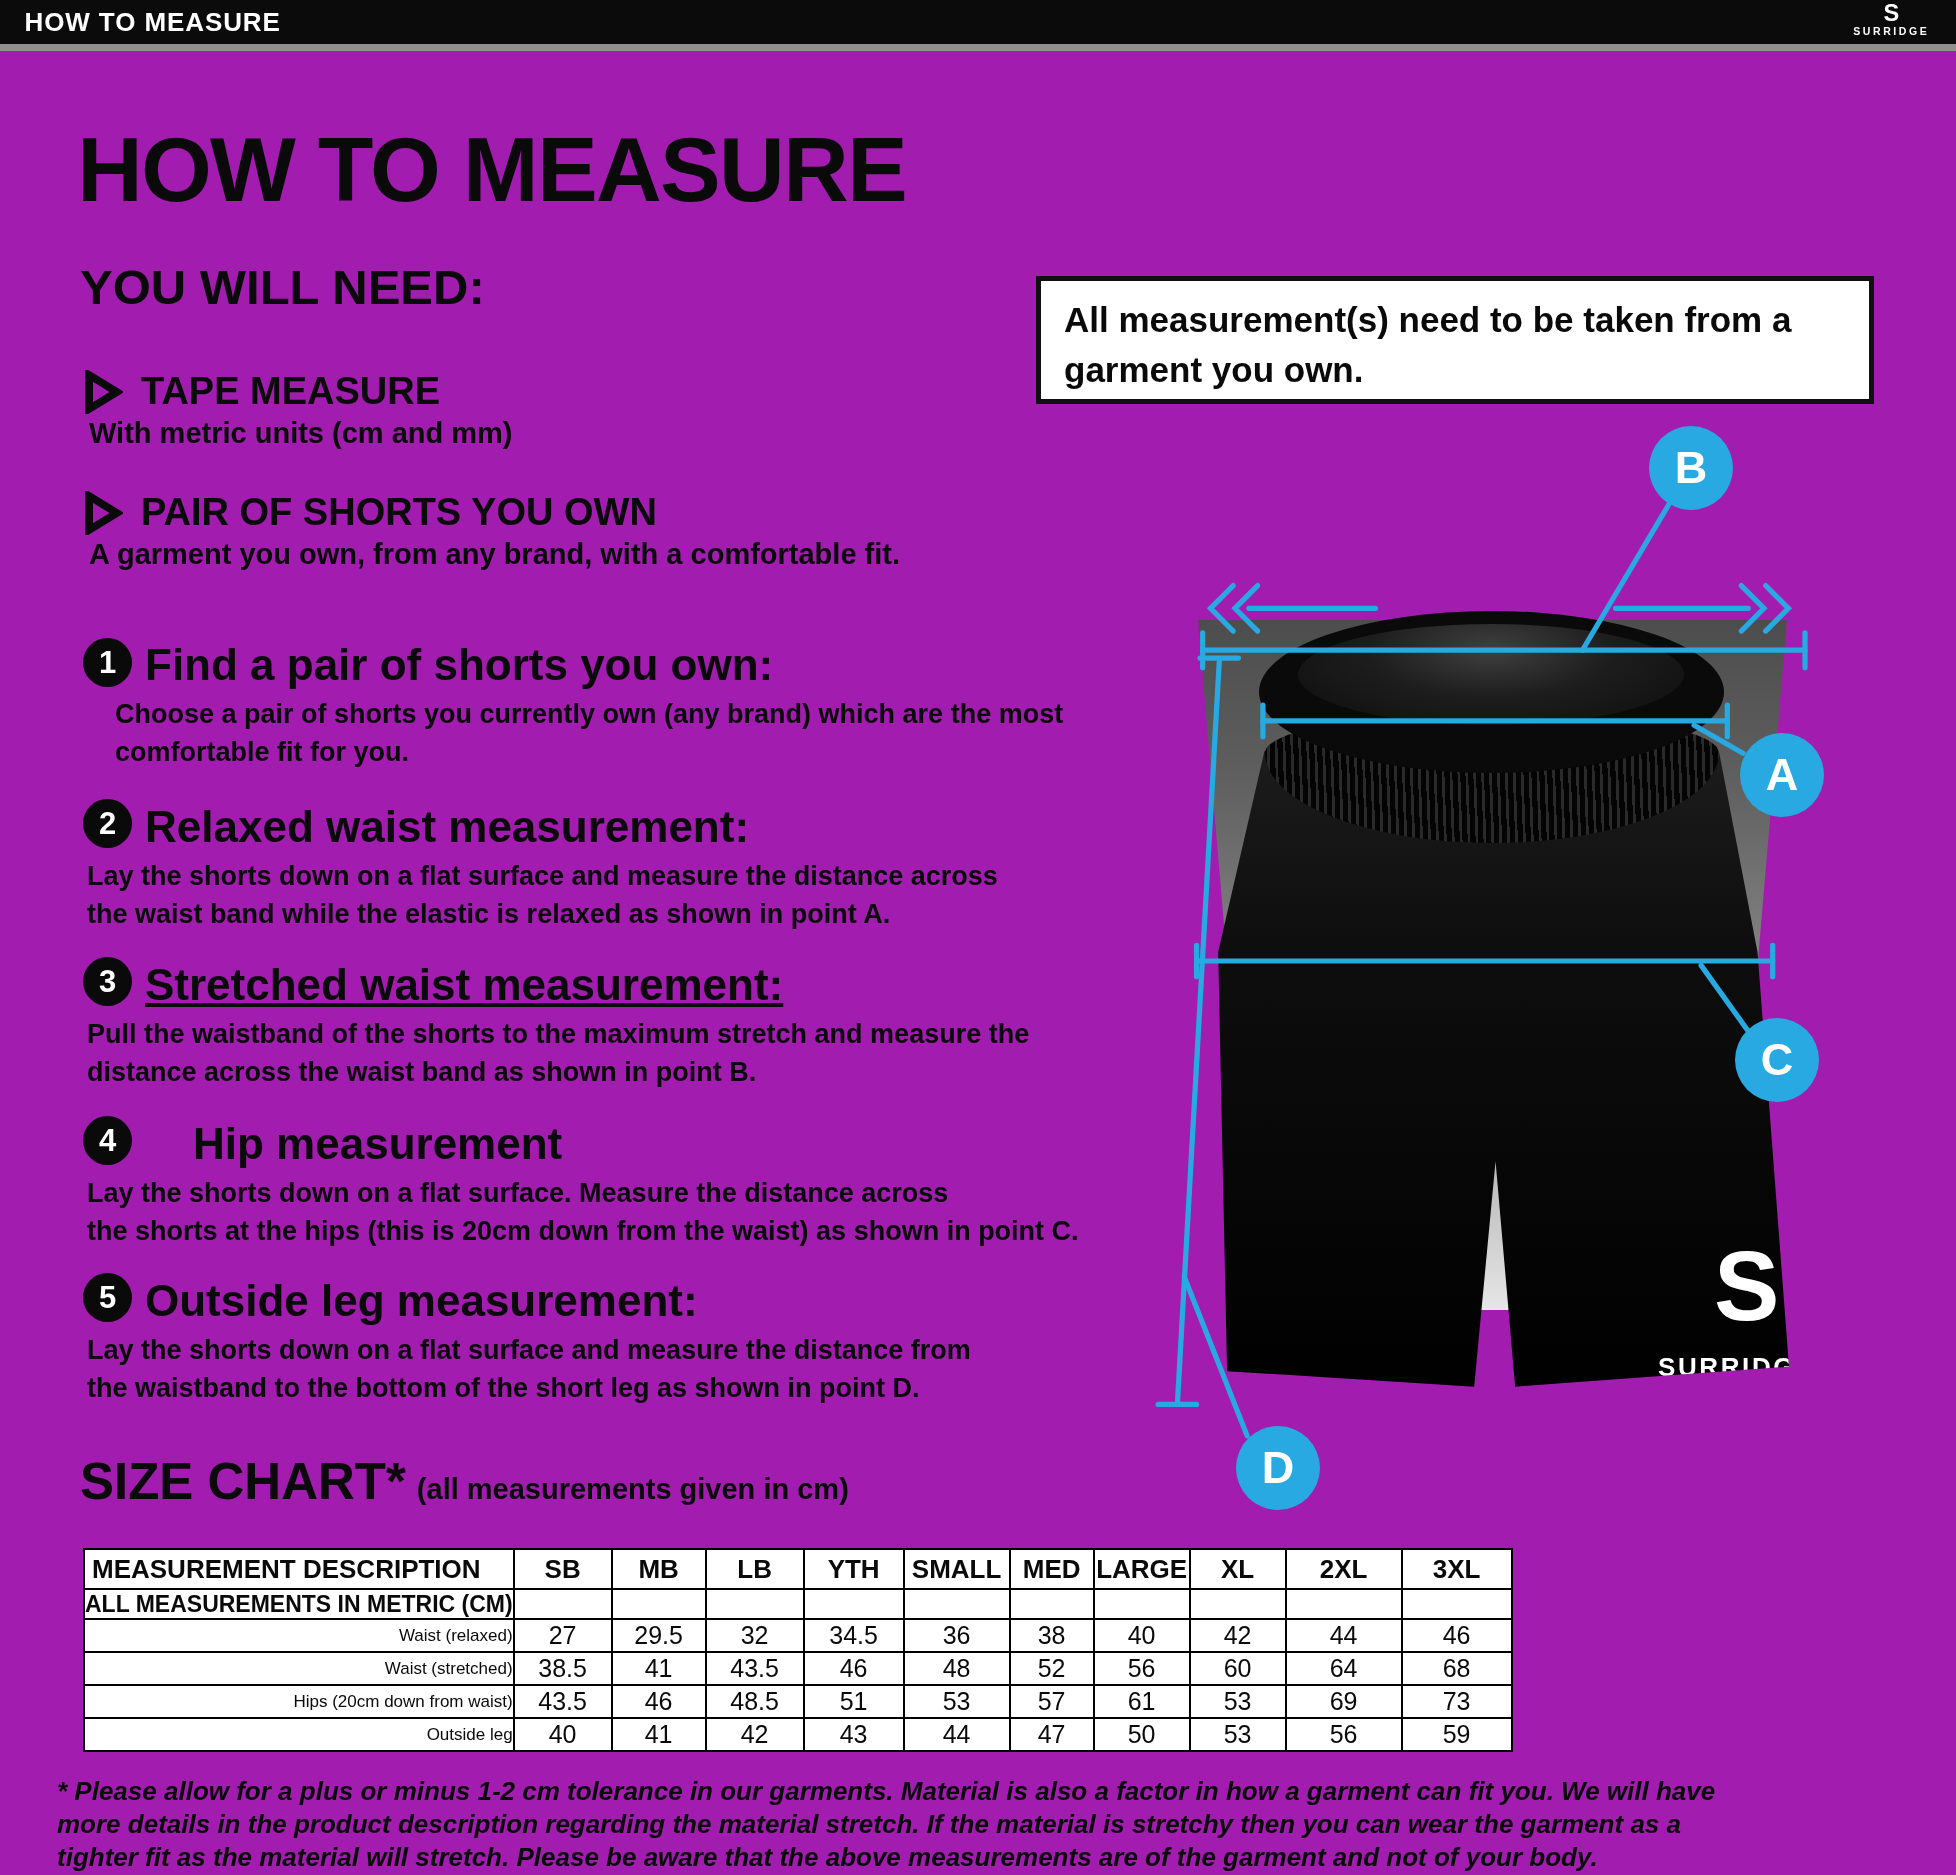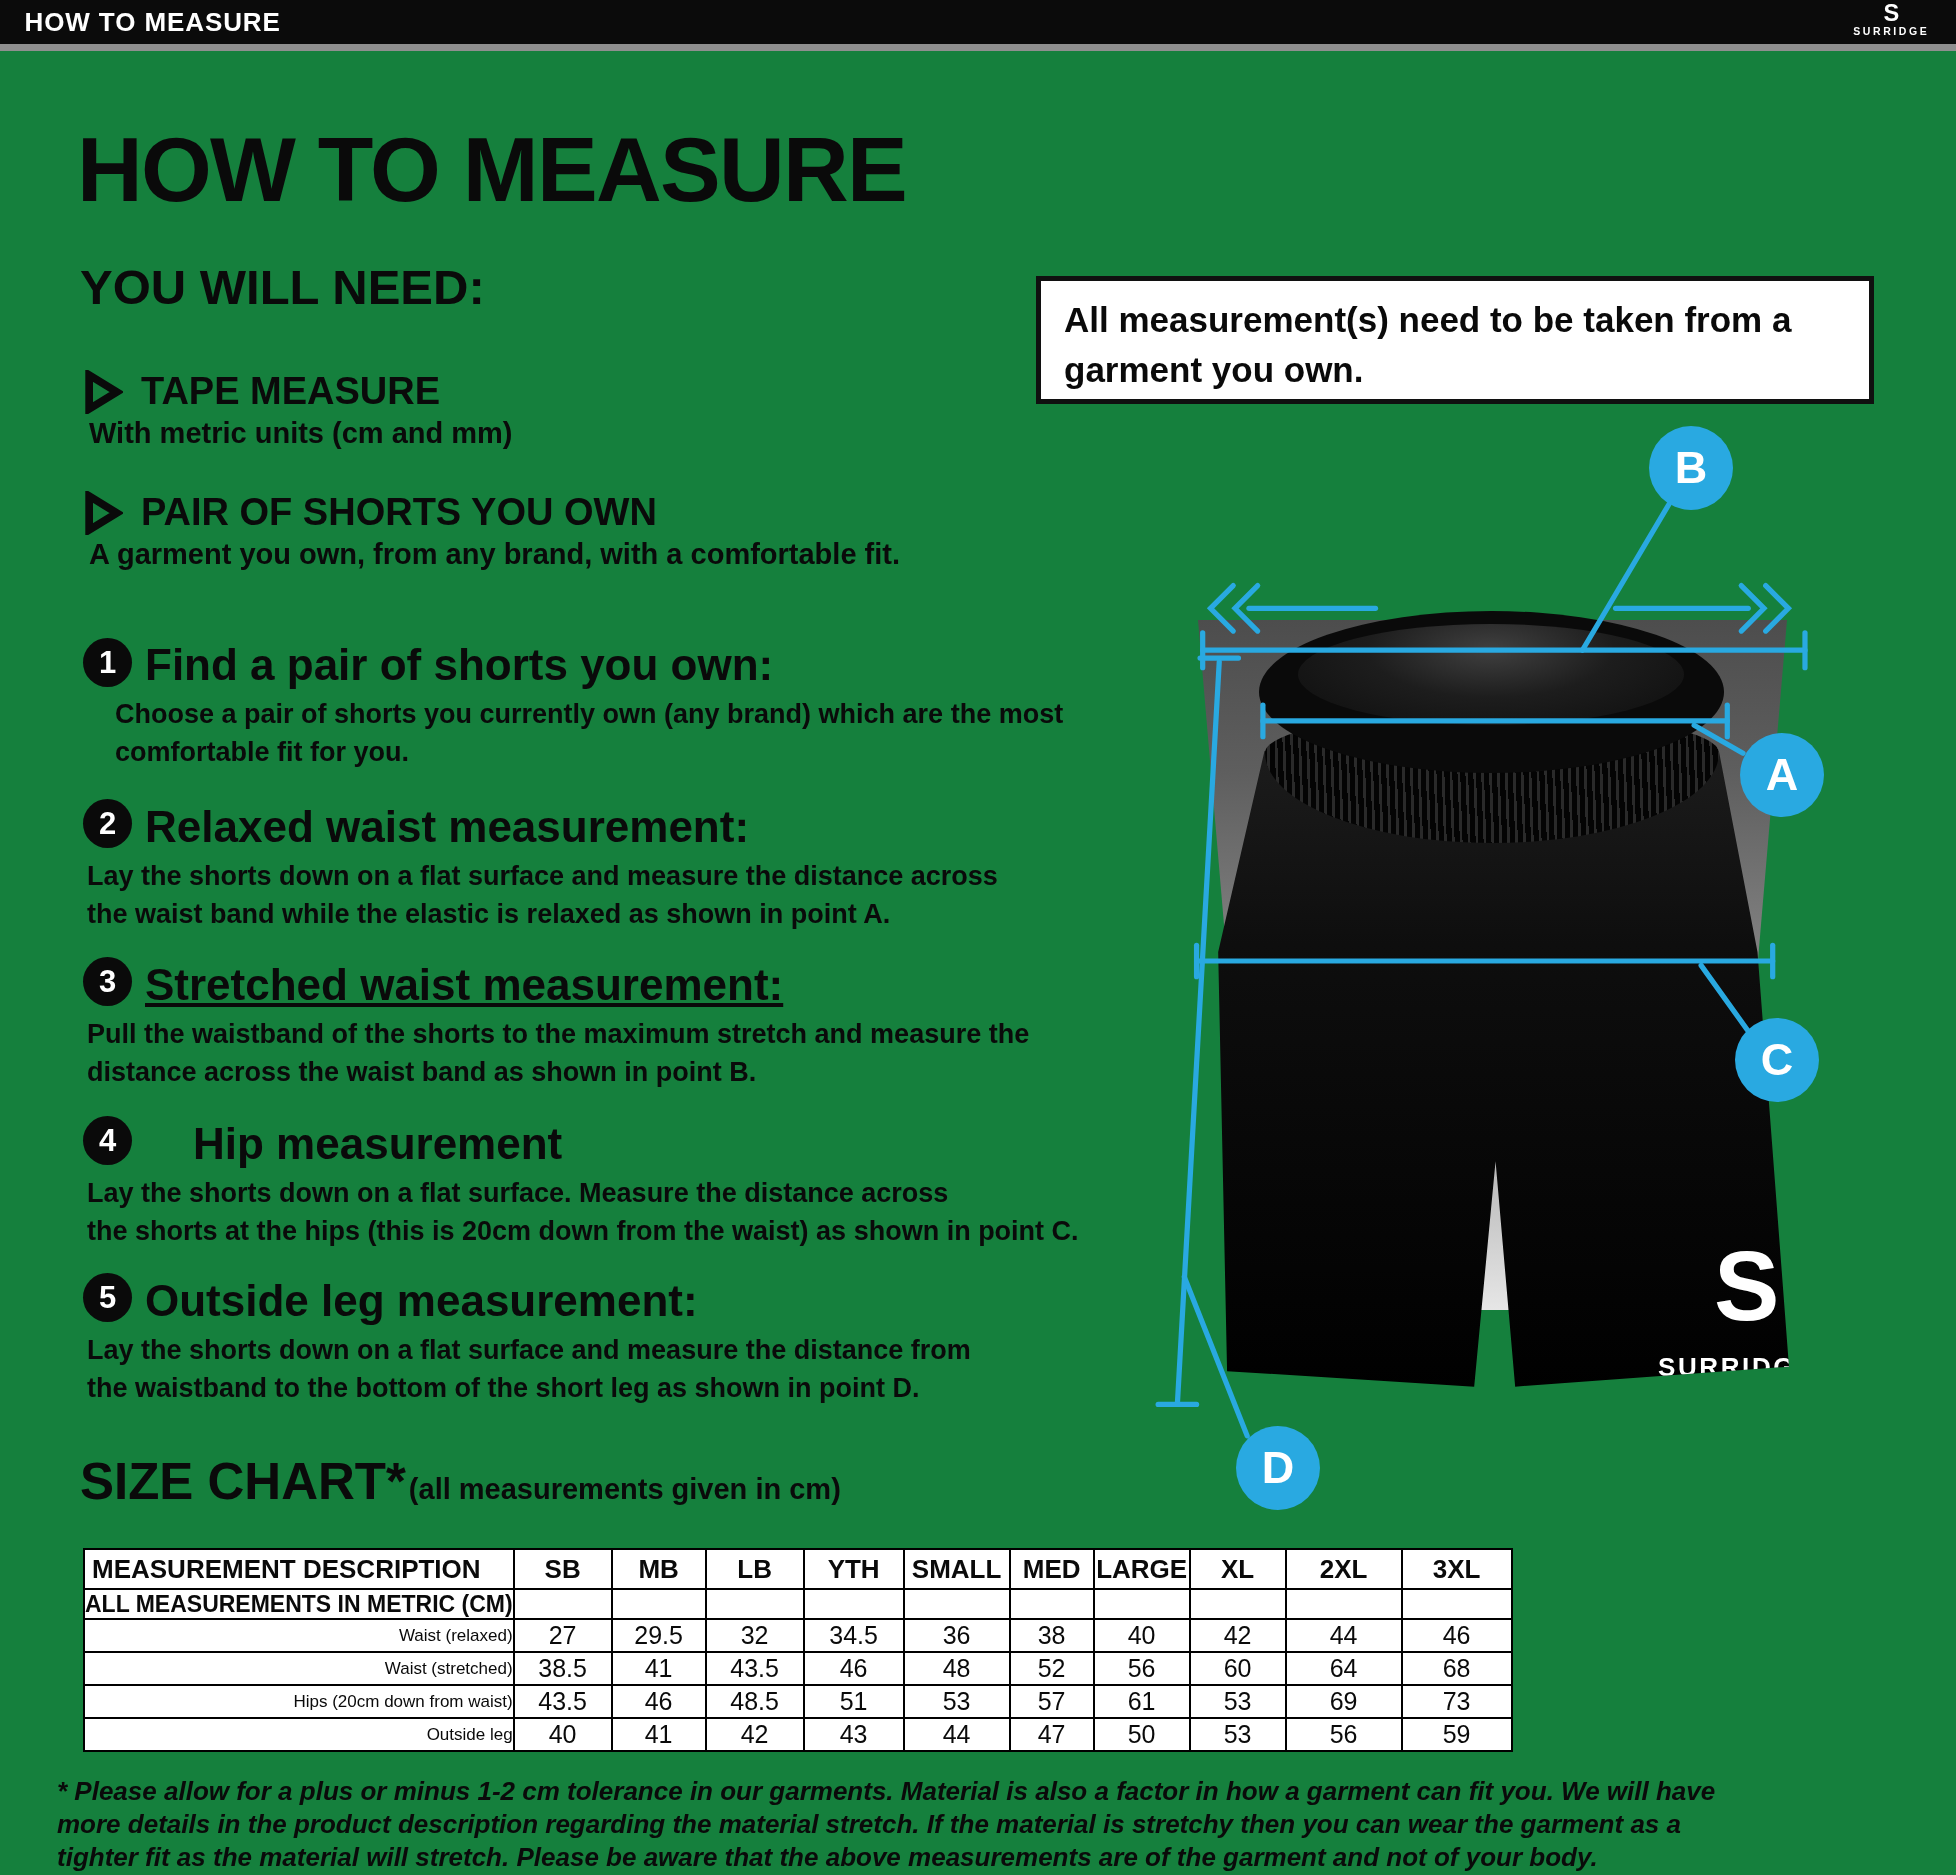--- a/index.html
+++ b/index.html
@@ -1,16 +1,16 @@
 <!DOCTYPE html>
 <html style="font-size:14px"><head>
 <meta charset="utf-8">
 <style>
   html,body{margin:0;padding:0;background:#fff;}
-  .page{position:relative;width:1956px;height:1875px;background:#15803d;overflow:hidden;
+  .page{position:relative;width:1956px;height:1875px;background:#a21caf;overflow:hidden;
         font-family:"Liberation Sans","DejaVu Sans",sans-serif;color:#0a0a0a;}
   .abs{position:absolute;}
   
   .topbar{left:0;top:0;width:1956px;height:44px;background:#0b0b0b;}
   .topbar-title{left:24.5px;top:0;height:44px;line-height:45px;color:#fff;font-size:26px;font-weight:bold;letter-spacing:0.9px;}
   .topbar-rule{left:0;top:44px;width:1956px;height:7px;background:#8f8f8f;}
   .tb-logo{right:12.2px;top:1.7px;width:105px;text-align:center;color:#fff;}
   .tb-logo .mark{font-size:23.6px;font-weight:bold;line-height:23px;display:block;}
   .tb-logo .word{font-size:10.5px;font-weight:bold;letter-spacing:2.6px;line-height:12.2px;display:block;}
   
@@ -39,21 +39,21 @@
   .waist-open{left:1298px;top:624px;width:386px;height:101px;border-radius:50%;
               background:radial-gradient(ellipse at 50% 25%,#404040 0%,#1d1d1d 45%,#0d0d0d 100%);}
   .waist-rib{left:1265px;top:714px;width:454px;height:129px;
              border-radius:45% 45% 50% 50% / 30% 30% 70% 70%;
              background:repeating-linear-gradient(88deg,#040404 0 5.2px,#2a2a2a 5.2px 7.9px);}
   .shorts-logo-mark{position:absolute;left:500px;top:486px;color:#fff;font-size:98px;font-weight:bold;line-height:1;}
   .shorts-logo-word{position:absolute;left:444px;top:601px;color:#fff;font-size:26px;font-weight:bold;letter-spacing:2.6px;}
   .badge{width:84px;height:84px;border-radius:50%;background:#29A9E1;color:#fff;font-size:45px;
          font-weight:bold;text-align:center;line-height:84px;}
   
-  .sc-head{left:80px;top:1452px;display:flex;align-items:baseline;gap:3px;}
+  .sc-head{left:80px;top:1452px;display:flex;align-items:baseline;gap:11px;}
   .sc-title{font-size:51px;font-weight:bold;}
   .sc-sub{font-size:29px;font-weight:bold;}
   table.sizes{left:83px;top:1548px;border-collapse:collapse;table-layout:fixed;background:#fff;}
   table.sizes th,table.sizes td{border:2.6px solid #000;padding:0;overflow:hidden;white-space:nowrap;}
   table.sizes th{font-size:26px;font-weight:bold;height:38px;text-align:center;}
   table.sizes th.first{text-align:left;padding-left:7px;}
   td.metric{font-size:23px;font-weight:bold;height:28px;padding-left:7px;text-align:left;}
   td.rowlabel{font-size:17px;font-weight:normal;height:31px;padding-left:7px;text-align:right;}
   td.val{font-size:25px;font-weight:normal;text-align:center;}
   

